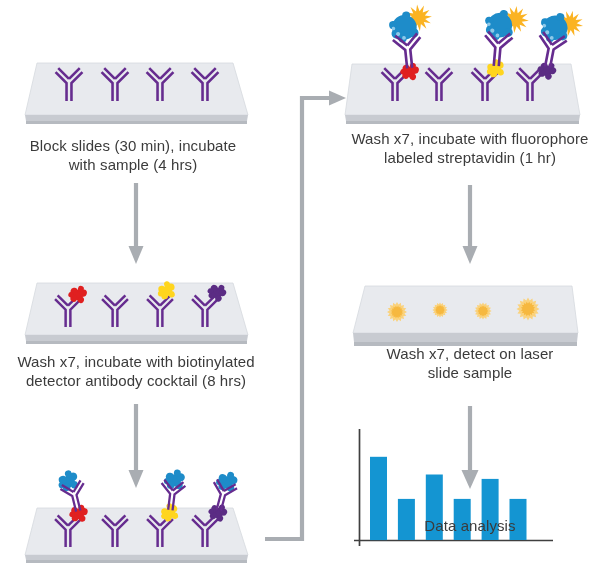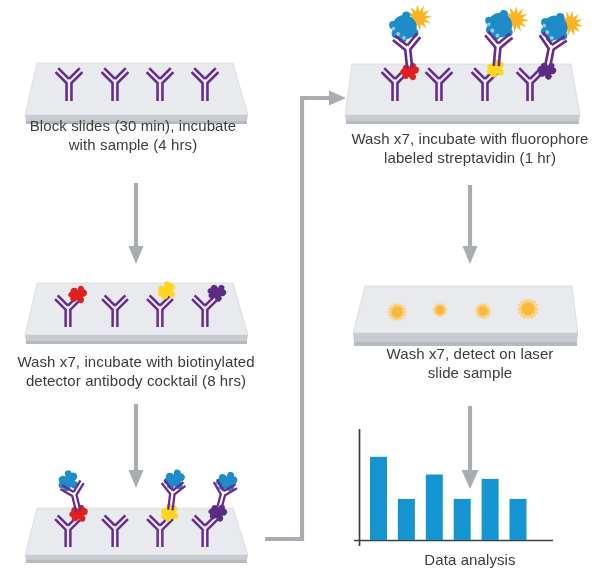--- a/index.html
+++ b/index.html
@@ -217,31 +217,31 @@
         <rect x="509.5" y="498.9" width="17" height="41.1" class="c-bar"></rect>
       </g>
   </g>
 
   <g>
     <line class="arrow-shaft" x1="470" y1="406" x2="470" y2="471"></line>
     <polygon class="arrow-head" points="461.5,470 478.5,470 470,489"></polygon>
   </g>
 </svg>
 
-<div class="caption" style="left:3px;top:116px;width:260px">
+<div class="caption" style="left:3px;top:136px;width:260px">
   <div>Block slides (30 min), incubate</div>
   <div>with sample (4 hrs)</div>
 </div>
 <div class="caption" style="left:6px;top:352px;width:260px">
   <div>Wash x7, incubate with biotinylated</div>
   <div>detector antibody cocktail (8 hrs)</div>
 </div>
 <div class="caption" style="left:335px;top:129px;width:270px">
   <div>Wash x7, incubate with fluorophore</div>
   <div>labeled streptavidin (1 hr)</div>
 </div>
 <div class="caption" style="left:340px;top:344px;width:260px">
   <div>Wash x7, detect on laser</div>
   <div>slide sample</div>
 </div>
-<div class="caption" style="left:340px;top:550px;width:260px">
+<div class="caption" style="left:340px;top:516px;width:260px">
   <div>Data analysis</div>
 </div>
 
 </body></html>

